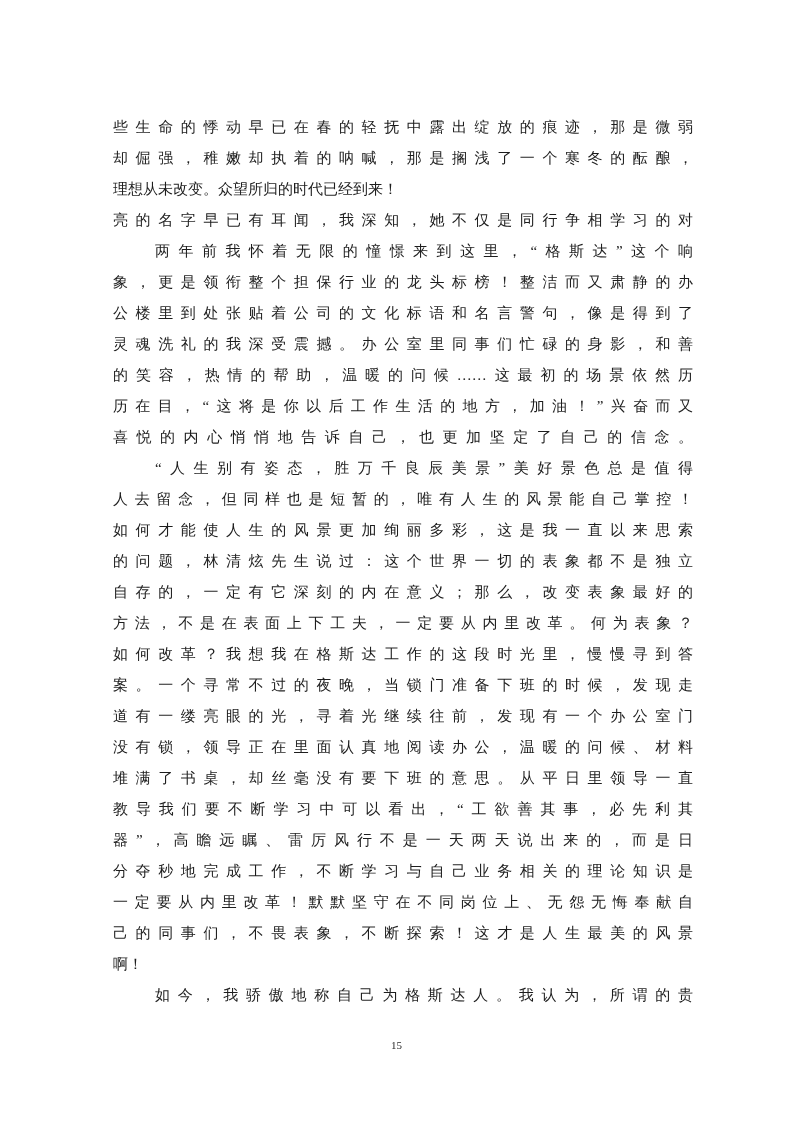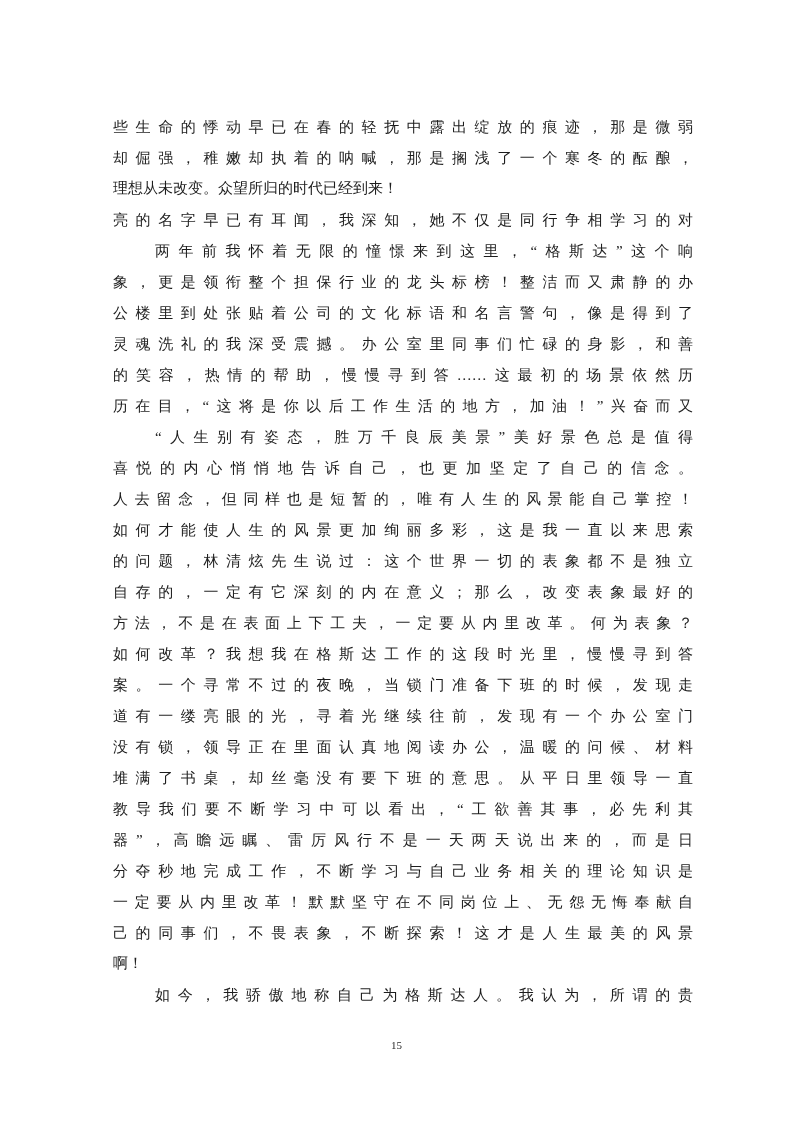--- a/index.html
+++ b/index.html
@@ -33,21 +33,20 @@
     text-align: justify;
     text-align-last: justify;
     text-justify: inter-character;
   }
   .line.indent {
     padding-left: 42px;
   }
   .line.end {
     text-align: center;
     text-align-last: left;
-    font-family: Liberation Mono, monospace;
   }
   .footer {
     position: absolute;
     top: 1036px;
     left: 0;
     width: 793px;
     text-align: center;
     font-size: 11px;
     line-height: 18px;
     color: #2a2a2a;
@@ -59,24 +58,24 @@
 <div class="sheet">
   <div class="text-block">
       <div class="line">些生命的悸动早已在春的轻抚中露出绽放的痕迹，那是微弱</div>
       <div class="line">却倔强，稚嫩却执着的呐喊，那是搁浅了一个寒冬的酝酿，</div>
       <div class="line end">理想从未改变。众望所归的时代已经到来！</div>
       <div class="line">亮的名字早已有耳闻，我深知，她不仅是同行争相学习的对</div>
       <div class="line indent">两年前我怀着无限的憧憬来到这里，“格斯达”这个响</div>
       <div class="line">象，更是领衔整个担保行业的龙头标榜！整洁而又肃静的办</div>
       <div class="line">公楼里到处张贴着公司的文化标语和名言警句，像是得到了</div>
       <div class="line">灵魂洗礼的我深受震撼。办公室里同事们忙碌的身影，和善</div>
-      <div class="line">的笑容，热情的帮助，慢慢寻到答……这最初的场景依然历</div>
+      <div class="line">的笑容，热情的帮助，温暖的问候……这最初的场景依然历</div>
       <div class="line">历在目，“这将是你以后工作生活的地方，加油！”兴奋而又</div>
+      <div class="line">喜悦的内心悄悄地告诉自己，也更加坚定了自己的信念。</div>
       <div class="line indent">“人生别有姿态，胜万千良辰美景”美好景色总是值得</div>
-      <div class="line">喜悦的内心悄悄地告诉自己，也更加坚定了自己的信念。</div>
       <div class="line">人去留念，但同样也是短暂的，唯有人生的风景能自己掌控！</div>
       <div class="line">如何才能使人生的风景更加绚丽多彩，这是我一直以来思索</div>
       <div class="line">的问题，林清炫先生说过：这个世界一切的表象都不是独立</div>
       <div class="line">自存的，一定有它深刻的内在意义；那么，改变表象最好的</div>
       <div class="line">方法，不是在表面上下工夫，一定要从内里改革。何为表象？</div>
       <div class="line">如何改革？我想我在格斯达工作的这段时光里，慢慢寻到答</div>
       <div class="line">案。一个寻常不过的夜晚，当锁门准备下班的时候，发现走</div>
       <div class="line">道有一缕亮眼的光，寻着光继续往前，发现有一个办公室门</div>
       <div class="line">没有锁，领导正在里面认真地阅读办公，温暖的问候、材料</div>
       <div class="line">堆满了书桌，却丝毫没有要下班的意思。从平日里领导一直</div>

